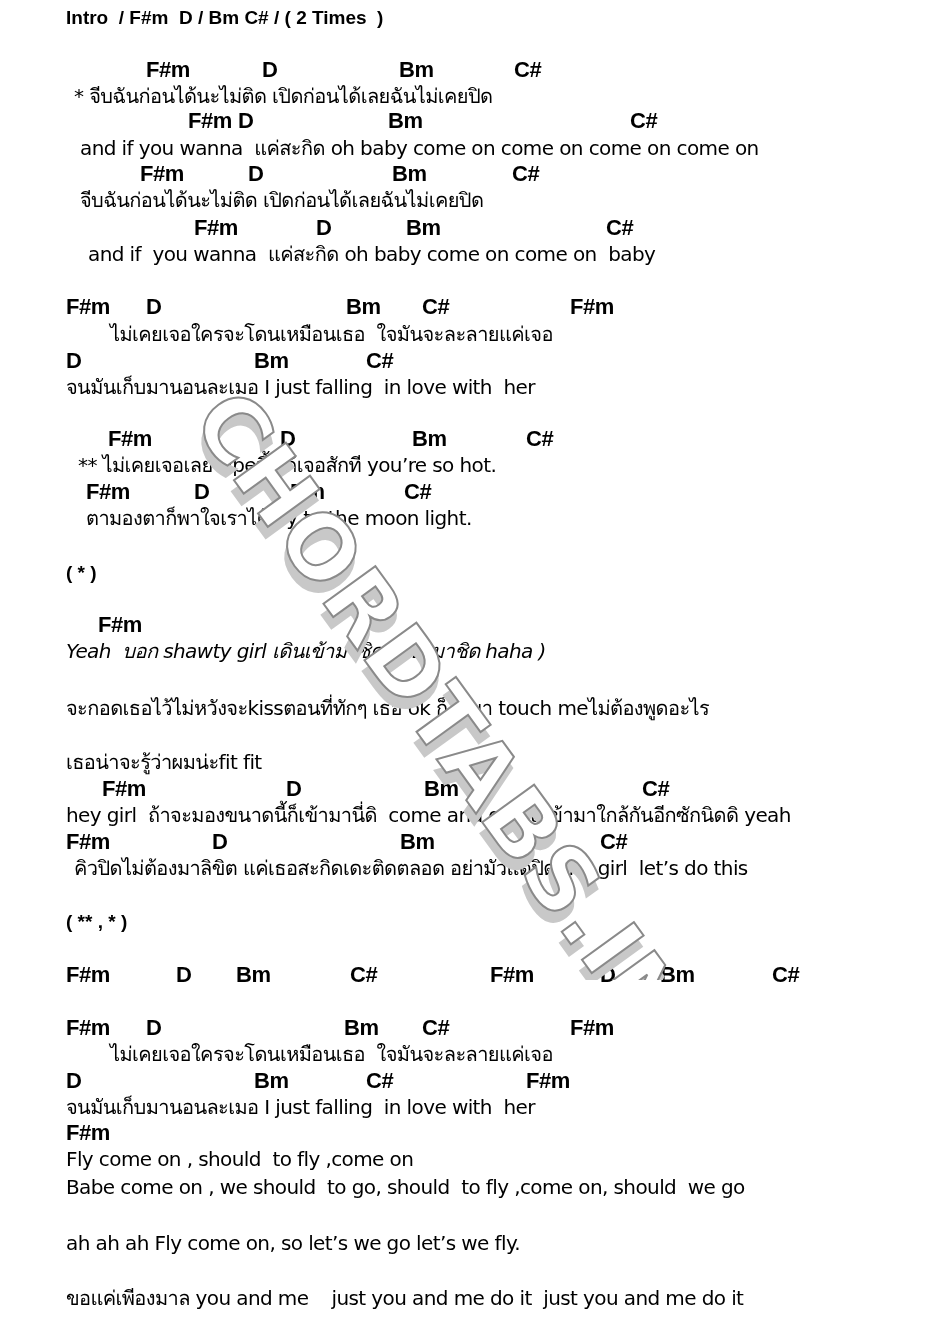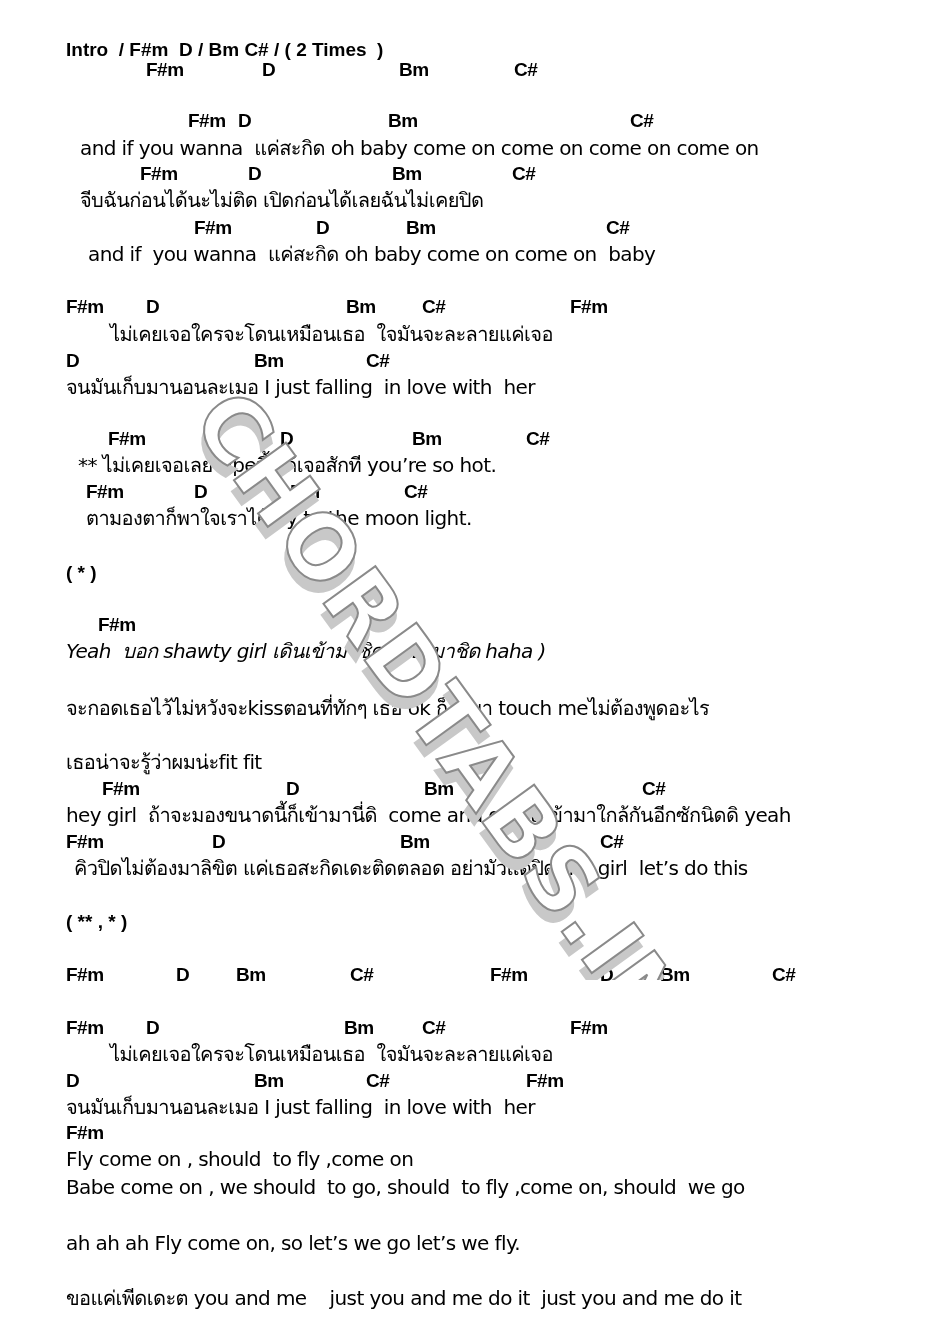--- a/index.html
+++ b/index.html
@@ -1,32 +1,33 @@
 <!DOCTYPE html>
 <html><head>
 <meta charset="utf-8">
 <style>
   html, body { margin:0; padding:0; background:#ffffff; }
   body { width:930px; height:1320px; position:relative; overflow:hidden;
          font-family:"DejaVu Sans", "Liberation Sans", sans-serif; color:#000; }
   .sheet { position:absolute; left:0; top:0; width:930px; height:1320px; }
   .line { position:absolute; left:0; width:930px; height:26px; white-space:pre; }
-  .chord { position:absolute; top:0; font-family:"Liberation Sans", sans-serif; font-weight:bold; font-size:19px; line-height:22px; letter-spacing:-0.5px; }
+  .chord { position:absolute; top:0; font-family:"Liberation Sans", sans-serif; font-weight:bold; font-size:22px; line-height:22px; letter-spacing:-0.5px; }
   .lyric { position:absolute; top:0; font-family:"DejaVu Sans", sans-serif; font-size:20px; line-height:24px; letter-spacing:-0.6px; }
   .label { position:absolute; top:0; font-family:"Liberation Sans", sans-serif; font-weight:bold; font-size:19px; line-height:22px; }
   .watermark { position:absolute; left:160px; top:380px; width:620px; height:600px; pointer-events:none; }
   .watermark text { font-family:"DejaVu Sans", sans-serif; font-weight:bold; font-size:88px; fill:#ffffff; stroke:#8a8a8a; stroke-width:2; letter-spacing:2px; }
   .watermark .shadow { fill:#c8c8c8; stroke:#c8c8c8; }
 </style>
 </head>
 <body>
 
 <div class="sheet" id="sheet">
-    <div class="line" style="top: 7px;"><span class="label" style="left: 66px; margin-top: 32px;">Intro  / F#m  D / Bm C# / ( 2 Times  )</span></div>
+    <div class="line" style="top: 7px;"><span class="label" style="left: 66px;">Intro  / F#m  D / Bm C# / ( 2 Times  )</span></div>
     <div class="line" style="top: 59px;"><span class="chord" style="left: 146px;">F#m</span><span class="chord" style="left: 262px;">D</span><span class="chord" style="left: 399px;">Bm</span><span class="chord" style="left: 514px;">C#</span></div>
+    <div class="line" style="top: 84px;"><span class="lyric" style="left: 74px;">* จีบฉันก่อนได้นะไม่ติด เปิดก่อนได้เลยฉันไม่เคยปิด</span></div>
     <div class="line" style="top: 110px;"><span class="chord" style="left: 188px;">F#m</span><span class="chord" style="left: 238px;">D</span><span class="chord" style="left: 388px;">Bm</span><span class="chord" style="left: 630px;">C#</span></div>
     <div class="line" style="top: 136px;"><span class="lyric" style="left: 80px;">and if you wanna  แค่สะกิด oh baby come on come on come on come on</span></div>
     <div class="line" style="top: 163px;"><span class="chord" style="left: 140px;">F#m</span><span class="chord" style="left: 248px;">D</span><span class="chord" style="left: 392px;">Bm</span><span class="chord" style="left: 512px;">C#</span></div>
     <div class="line" style="top: 188px;"><span class="lyric" style="left: 80px;">จีบฉันก่อนได้นะไม่ติด เปิดก่อนได้เลยฉันไม่เคยปิด</span></div>
     <div class="line" style="top: 217px;"><span class="chord" style="left: 194px;">F#m</span><span class="chord" style="left: 316px;">D</span><span class="chord" style="left: 406px;">Bm</span><span class="chord" style="left: 606px;">C#</span></div>
     <div class="line" style="top: 242px;"><span class="lyric" style="left: 88px;">and if  you wanna  แค่สะกิด oh baby come on come on  baby</span></div>
     <div class="line" style="top: 296px;"><span class="chord" style="left: 66px;">F#m</span><span class="chord" style="left: 146px;">D</span><span class="chord" style="left: 346px;">Bm</span><span class="chord" style="left: 422px;">C#</span><span class="chord" style="left: 570px;">F#m</span></div>
     <div class="line" style="top: 322px;"><span class="lyric" style="left: 110px;">ไม่เคยเจอใครจะโดนเหมือนเธอ  ใจมันจะละลายแค่เจอ</span></div>
     <div class="line" style="top: 350px;"><span class="chord" style="left: 66px;">D</span><span class="chord" style="left: 254px;">Bm</span><span class="chord" style="left: 366px;">C#</span></div>
     <div class="line" style="top: 375px;"><span class="lyric" style="left: 66px;">จนมันเก็บมานอนละเมอ I just falling  in love with  her</span></div>
@@ -46,21 +47,21 @@
     <div class="line" style="top: 911px;"><span class="label" style="left: 66px;">( ** , * )</span></div>
     <div class="line" style="top: 964px;"><span class="chord" style="left: 66px;">F#m</span><span class="chord" style="left: 176px;">D</span><span class="chord" style="left: 236px;">Bm</span><span class="chord" style="left: 350px;">C#</span><span class="chord" style="left: 490px;">F#m</span><span class="chord" style="left: 600px;">D</span><span class="chord" style="left: 660px;">Bm</span><span class="chord" style="left: 772px;">C#</span></div>
     <div class="line" style="top: 1017px;"><span class="chord" style="left: 66px;">F#m</span><span class="chord" style="left: 146px;">D</span><span class="chord" style="left: 344px;">Bm</span><span class="chord" style="left: 422px;">C#</span><span class="chord" style="left: 570px;">F#m</span></div>
     <div class="line" style="top: 1042px;"><span class="lyric" style="left: 110px;">ไม่เคยเจอใครจะโดนเหมือนเธอ  ใจมันจะละลายแค่เจอ</span></div>
     <div class="line" style="top: 1070px;"><span class="chord" style="left: 66px;">D</span><span class="chord" style="left: 254px;">Bm</span><span class="chord" style="left: 366px;">C#</span><span class="chord" style="left: 526px;">F#m</span></div>
     <div class="line" style="top: 1095px;"><span class="lyric" style="left: 66px;">จนมันเก็บมานอนละเมอ I just falling  in love with  her</span></div>
     <div class="line" style="top: 1122px;"><span class="chord" style="left: 66px;">F#m</span></div>
     <div class="line" style="top: 1147px;"><span class="lyric" style="left: 66px;">Fly come on , should  to fly ,come on</span></div>
     <div class="line" style="top: 1175px;"><span class="lyric" style="left: 66px;">Babe come on , we should  to go, should  to fly ,come on, should  we go</span></div>
     <div class="line" style="top: 1231px;"><span class="lyric" style="left: 66px;">ah ah ah Fly come on, so let’s we go let’s we fly.</span></div>
-    <div class="line" style="top: 1286px;"><span class="lyric" style="left: 66px;">ขอแค่เพีดเดะต you and me    just you and me do it  just you and me do it</span></div>
+    <div class="line" style="top: 1286px;"><span class="lyric" style="left: 66px;">ขอแค่เพีองมาล you and me    just you and me do it  just you and me do it</span></div>
   </div>
 
 <svg class="watermark" viewBox="0 0 620 600" xmlns="http://www.w3.org/2000/svg">
   <g transform="translate(30,40) rotate(54)">
     <text class="shadow" x="8" y="8">CHORDTABS.IN.TH</text>
     <text x="0" y="0">CHORDTABS.IN.TH</text>
   </g>
 </svg>
 
 </body></html>

